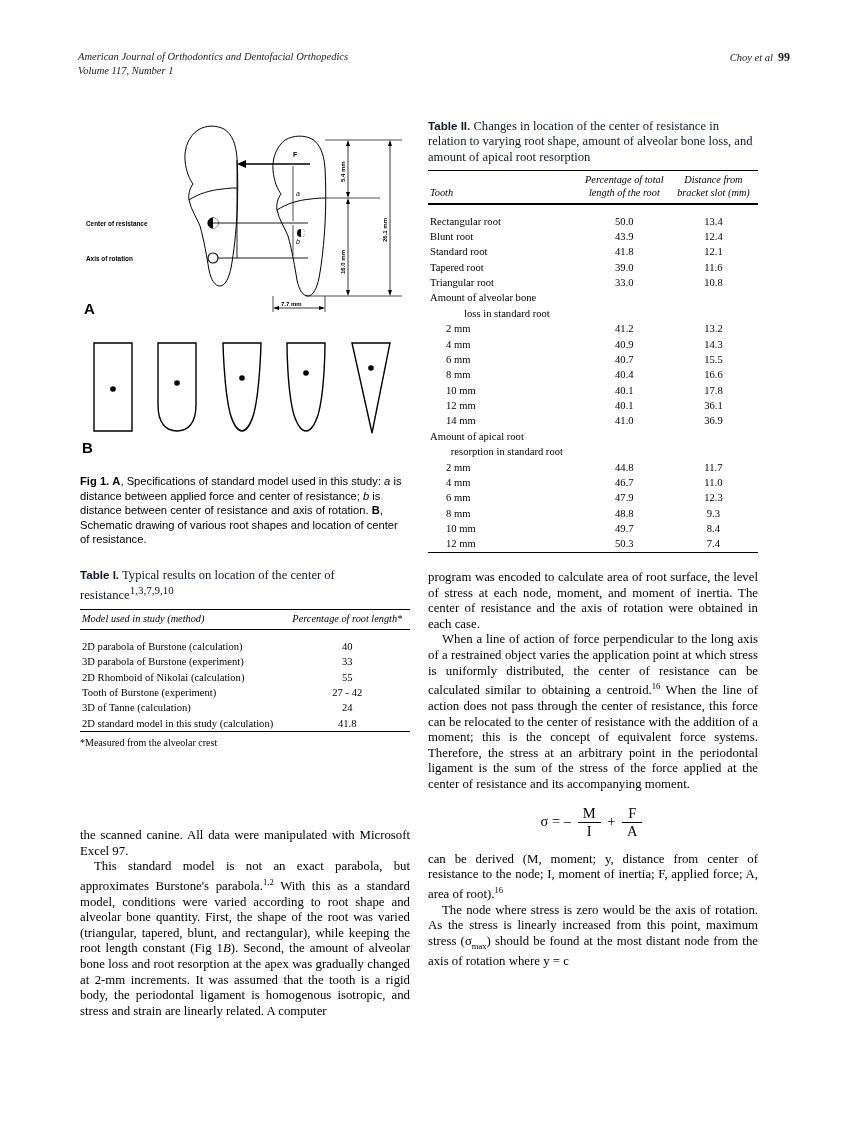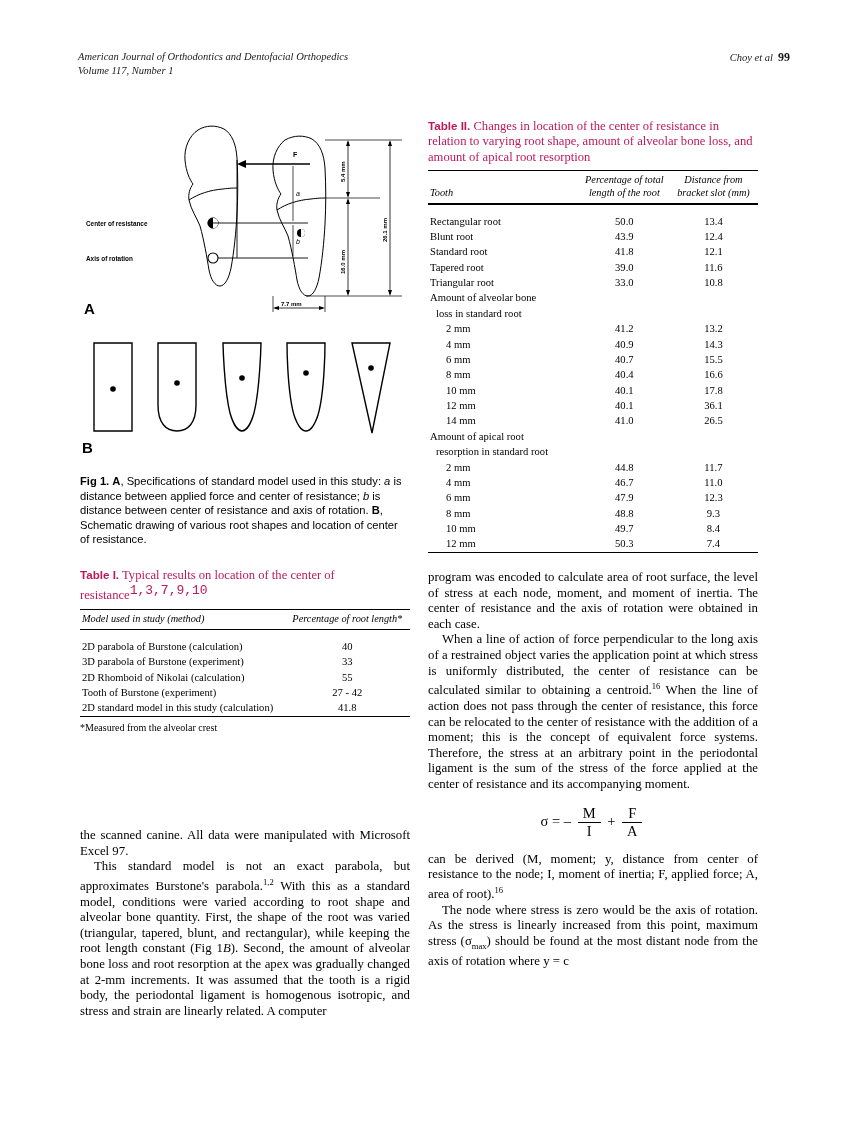--- a/index.html
+++ b/index.html
@@ -72,28 +72,28 @@
   }
   .figcaption b { font-weight: bold; }
   .figcaption i { font-style: italic; }
 
   
   .tbl-block { margin-top: 20px; }
   .tbl-title {
     font-size: 12.6px;
     line-height: 15.4px;
     margin-bottom: 5px;
-    color: #be185d;
+    color: #0f172a;
   }
   .tbl-title .lbl {
     font-family: "Liberation Sans", sans-serif;
     font-weight: bold;
     font-size: 11.6px;
   }
-  .tbl-title sup { font-size: 13px; vertical-align: super; font-family: Liberation Mono, monospace; }
+  .tbl-title sup { font-size: 11px; vertical-align: super; }
 
   table.data {
     border-collapse: collapse;
     width: 100%;
     font-size: 10.6px;
     color: #000;
   }
   table.data th {
     font-style: italic;
     font-weight: normal;
@@ -105,21 +105,21 @@
   table.data td {
     padding: 1.2px 2px;
     line-height: 13px;
   }
   .rule-top { border-top: 1.4px solid #000; }
   .rule-dbl { border-bottom: 2.6px double #000; }
   .rule-bot { border-bottom: 1.4px solid #000; }
   .th-l { text-align: left; }
   .th-c { text-align: center; }
   .c-num { text-align: center; }
-  .indent1 { padding-left: 8px !important; }
+  .indent1 { padding-left: 8px !important; text-align: center; }
   .indent2 { padding-left: 18px !important; }
   .tbl-foot {
     font-size: 10px;
     padding-top: 5px;
     color: #000;
   }
 
   
   .body-text {
     font-size: 12.8px;
@@ -304,20 +304,24 @@
             <td>3D parabola of Burstone (experiment)</td>
             <td class="c-num">33</td>
           </tr>
           <tr>
             <td>2D Rhomboid of Nikolai (calculation)</td>
             <td class="c-num">55</td>
           </tr>
           <tr>
             <td>Tooth of Burstone (experiment)</td>
             <td class="c-num">27 - 42</td>
+          </tr>
+          <tr>
+            <td>3D of Tanne (calculation)</td>
+            <td class="c-num">24</td>
           </tr>
           <tr>
             <td class="rule-bot">2D standard model in this study (calculation)</td>
             <td class="c-num rule-bot">41.8</td>
           </tr>
         </tbody>
       </table>
       <div class="tbl-foot">*Measured from the alveolar crest</div>
     </div>
   </div>
@@ -408,21 +412,21 @@
               <td class="c-num">17.8</td>
             </tr>
             <tr>
               <td class="indent2">12 mm</td>
               <td class="c-num">40.1</td>
               <td class="c-num">36.1</td>
             </tr>
             <tr>
               <td class="indent2">14 mm</td>
               <td class="c-num">41.0</td>
-              <td class="c-num">26.5</td>
+              <td class="c-num">36.9</td>
             </tr>
             <tr>
               <td class="">Amount of apical root</td>
               <td class="c-num"></td>
               <td class="c-num"></td>
             </tr>
             <tr>
               <td class="indent1">resorption in standard root</td>
               <td class="c-num"></td>
               <td class="c-num"></td>

